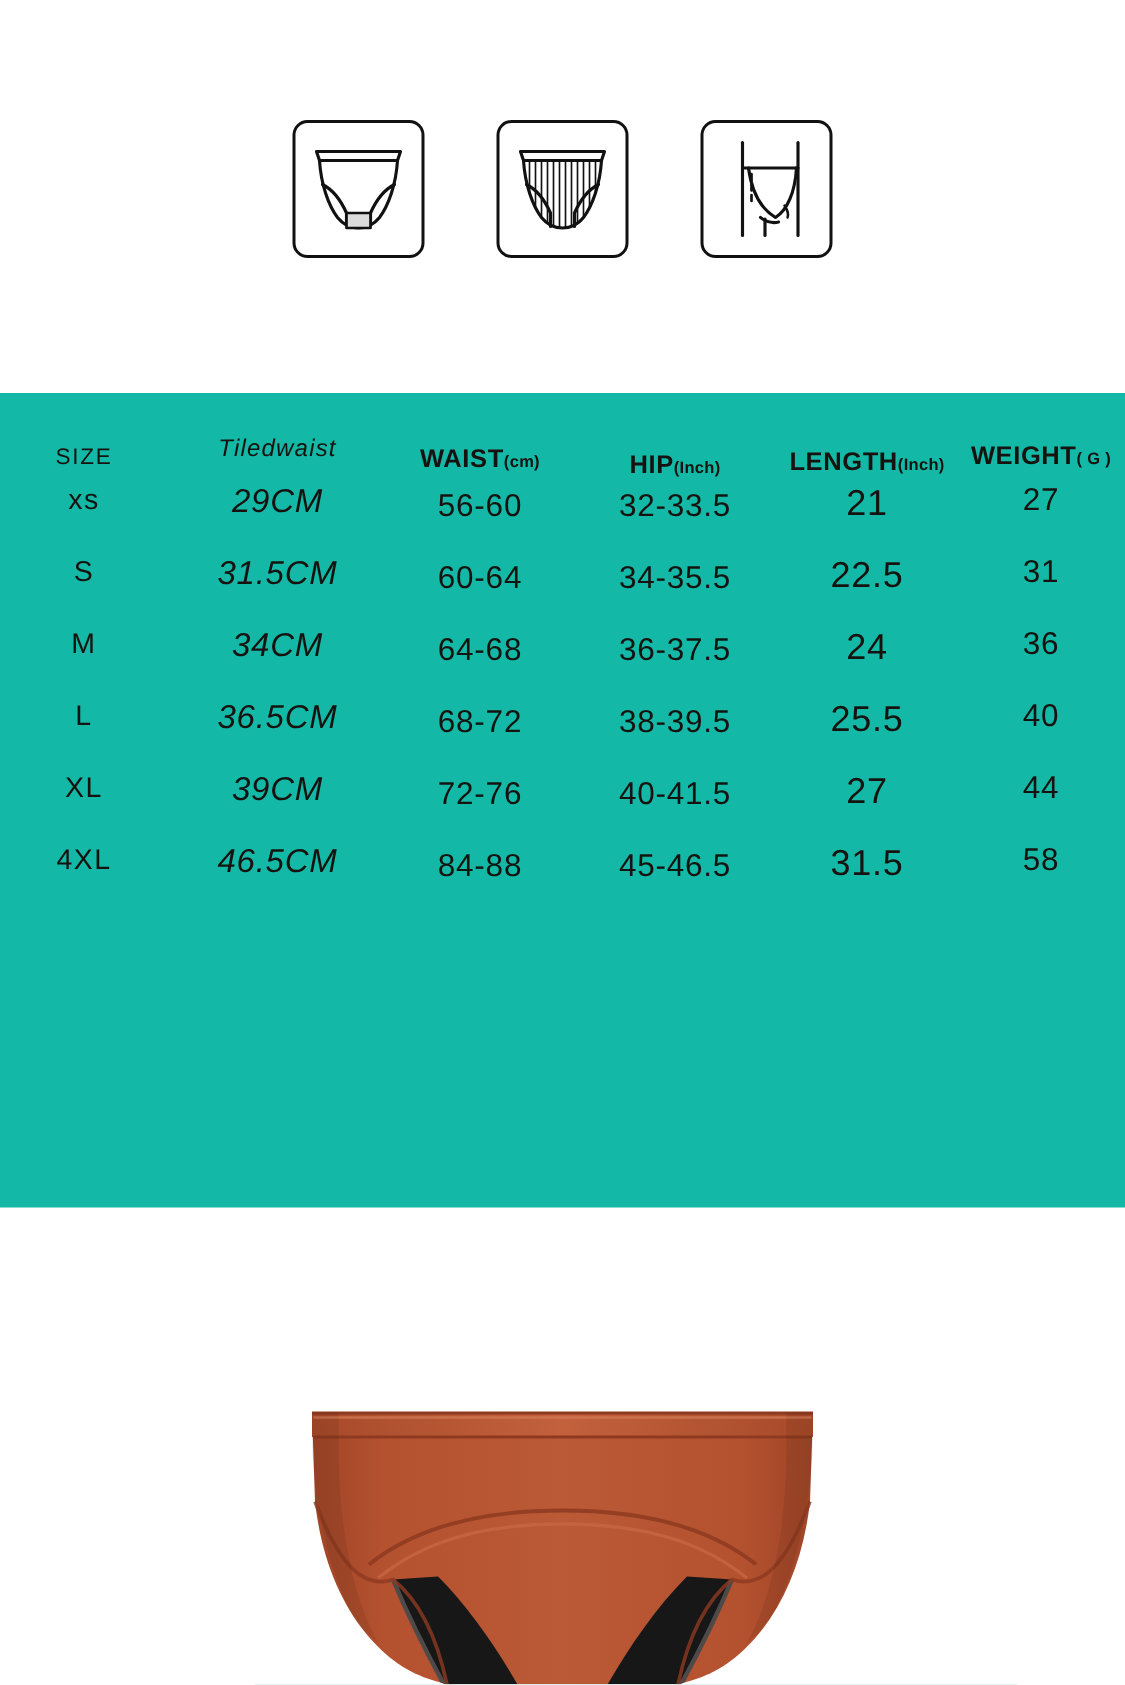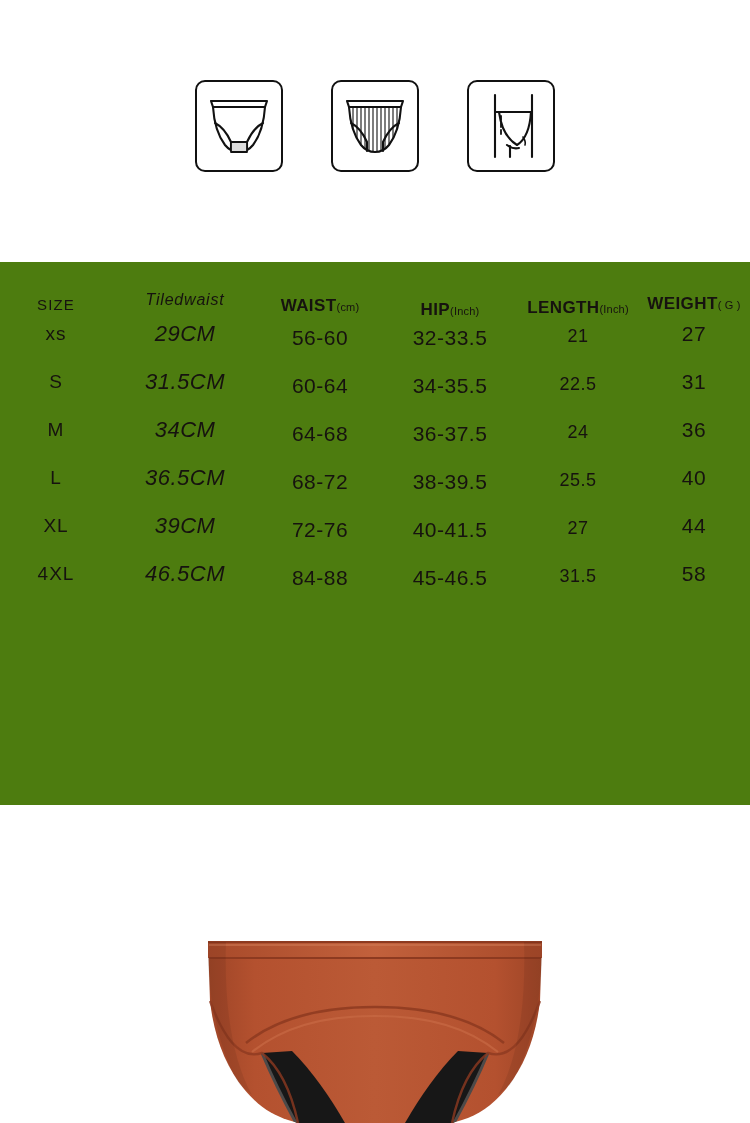--- a/index.html
+++ b/index.html
@@ -42,21 +42,21 @@
   }
   .icon-box svg { display:block; }
 
   
   .table-band {
     position:absolute;
     top:262px;
     left:0;
     width:750px;
     height:594px;
-    background:#4d7c0f;
+    background:#14b8a6;
   }
   .size-table {
     width:750px;
     border-collapse:collapse;
     table-layout:fixed;
   }
   .size-table th, .size-table td {
     border:none;
     text-align:center;
     color:#16120f;
@@ -75,32 +75,32 @@
     font-weight:500;
     letter-spacing:1.2px;
   }
   .size-table th.h-tiled {
     font-size:16px;
     font-weight:400;
     letter-spacing:0.8px;
   }
   .size-table th .unit {
     font-size:11px;
-    font-weight:400;
+    font-weight:700;
     letter-spacing:0.2px;
   }
   .size-table td {
     height:48px;
     vertical-align:middle;
   }
   .c-size   { width:112px; font-size:19px; font-weight:500; letter-spacing:1px; }
   .c-tiled  { width:146px; font-size:22px; font-weight:500; letter-spacing:0.5px;font-style:italic; }
   .c-waist  { width:124px; font-size:21px; font-weight:500; letter-spacing:0.5px; }
   .c-hip    { width:136px; font-size:21px; font-weight:500; letter-spacing:0.5px; }
-  .c-length { width:120px; font-size:18px; font-weight:500; letter-spacing:0.5px; }
+  .c-length { width:120px; font-size:24px; font-weight:500; letter-spacing:0.5px; }
   .c-weight { width:112px; font-size:21px; font-weight:500; letter-spacing:0.5px; }
 
   
   tbody tr td.c-size   { transform:translateY(-4px); }
   tbody tr td.c-tiled  { transform:translateY(-4px); }
   tbody tr td.c-waist  { transform:translateY(0px); }
   tbody tr td.c-hip    { transform:translateY(0px); }
   tbody tr td.c-length { transform:translateY(-2px); }
   tbody tr td.c-weight { transform:translateY(-4px); }
 

